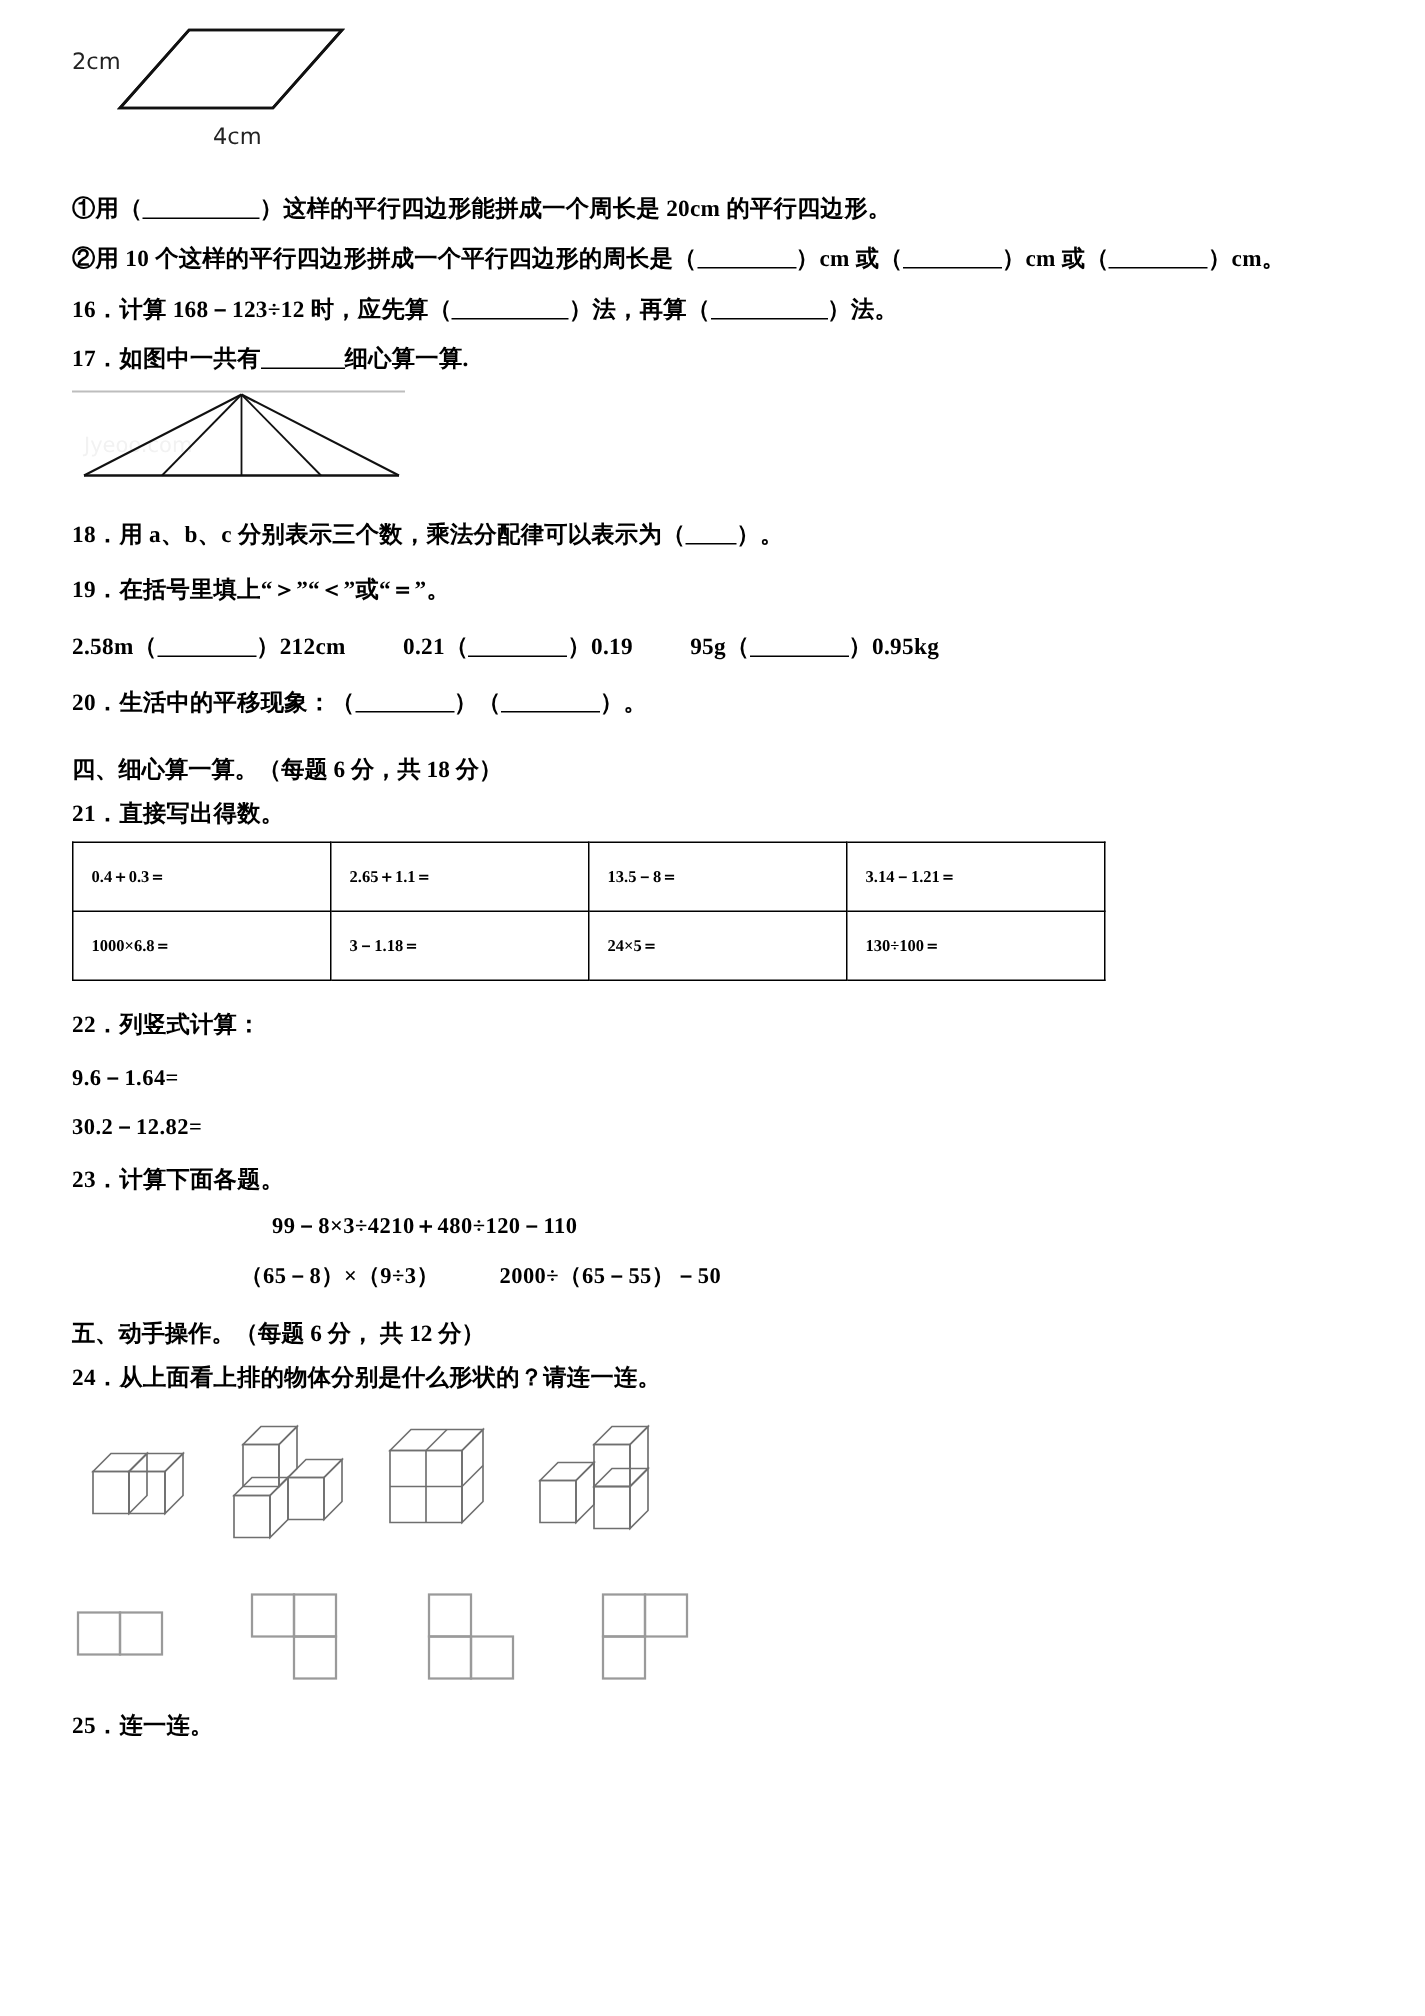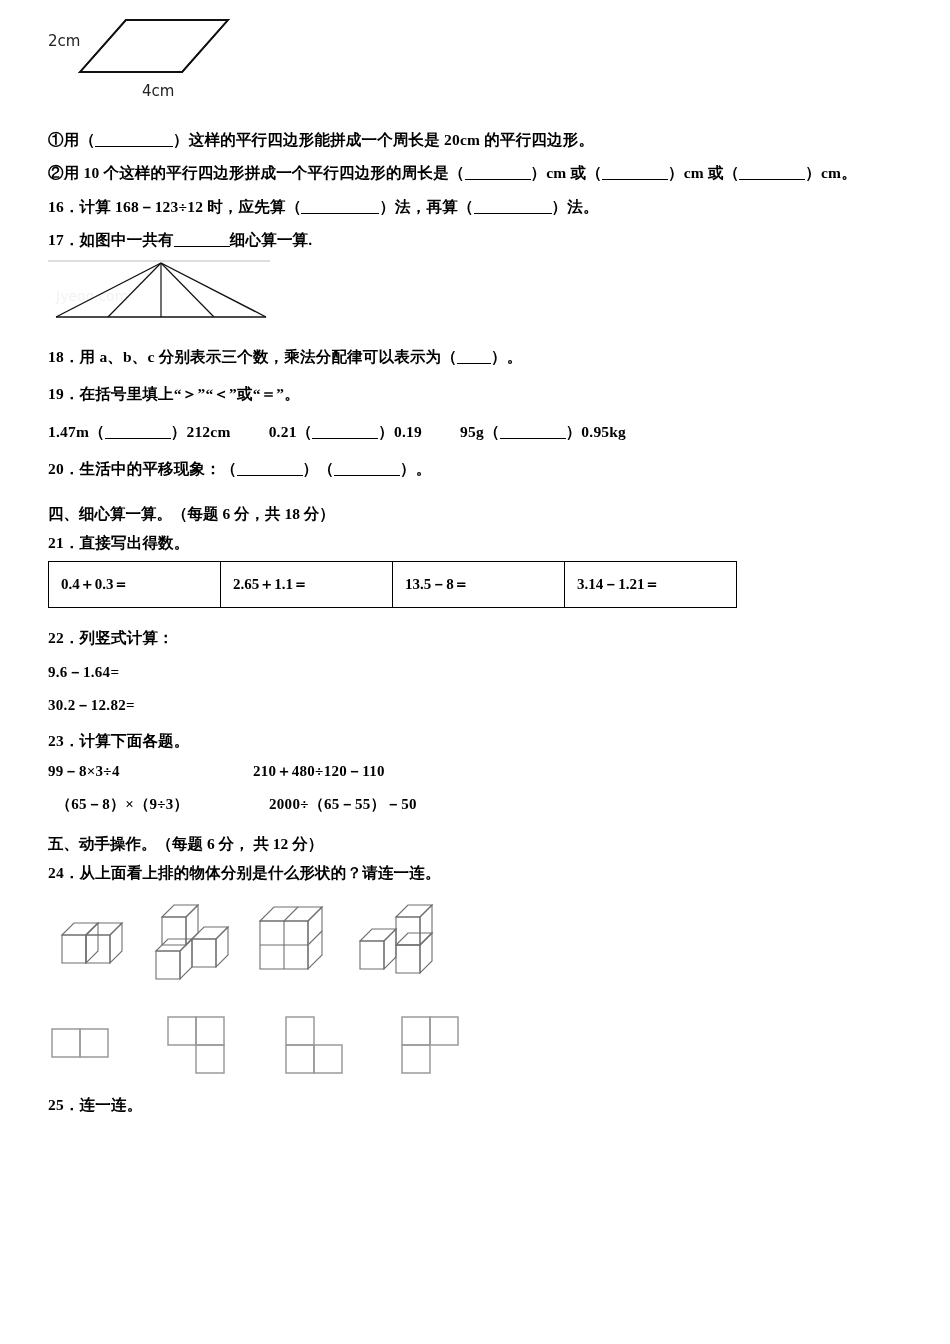--- a/index.html
+++ b/index.html
@@ -76,44 +76,44 @@
   table.calc {
     border-collapse: collapse;
     margin-top: 6px;
     table-layout: fixed;
   }
   table.calc td {
     border: 1.3px solid #000;
     width: 159px;
     height: 45px;
     padding: 0 0 0 12px;
-    font-size: 15px;
+    font-size: 11px;
     font-weight: bold;
     font-family: "Liberation Serif", "DejaVu Serif", serif;
     vertical-align: middle;
   }
 
   
   .fig-row { position: relative; height: 90px; }
   .flat-row { position: relative; height: 72px; }
 
   .spacer-6  { height: 6px; }
   .spacer-10 { height: 10px; }
   .spacer-14 { height: 14px; }
   .spacer-18 { height: 18px; }
   .spacer-22 { height: 22px; }
 
   .mono-eq {
     font-size: 15px;
     font-weight: bold;
     letter-spacing: 0.3px;
   }
-  .eqrow { display: flex; }
+  .eqrow { display: flex; text-align: right; }
   .eqrow > div:first-child { width: 205px; }
-  .indent-sm { padding-left: 8px; }
+  .indent-sm { padding-left: 8px; margin-left: 32px; }
   svg { display: block; }
 </style>
 </head>
 <body>
 
 <div class="page">
   <div class="content">
 
     <div class="fig-par">
       <span class="lbl" style="left:94px; top:82px;">4cm</span>
@@ -171,21 +171,21 @@
 
     <div class="spacer-14"></div>
 
     <div class="qline">
       <span>19．</span><span>在括号里填上“＞”“＜”或“＝”。</span>
     </div>
 
     <div class="spacer-14"></div>
 
     <div class="qline">
-      <span>1.47m</span><span>（</span><span class="blank b-lg"></span><span>）</span><span>212cm</span>
+      <span>2.58m</span><span>（</span><span class="blank b-lg"></span><span>）</span><span>212cm</span>
       <span style="display:inline-block;width:30px"></span>
       <span>0.21</span><span>（</span><span class="blank b-lg"></span><span>）</span><span>0.19</span>
       <span style="display:inline-block;width:30px"></span>
       <span>95g</span><span>（</span><span class="blank b-lg"></span><span>）</span><span>0.95kg</span>
     </div>
 
     <div class="spacer-14"></div>
 
     <div class="qline">
       <span>20．</span><span>生活中的平移现象：（</span><span class="blank b-lg"></span><span>）（</span><span class="blank b-lg"></span><span>）。</span>
@@ -202,20 +202,26 @@
     </div>
 
     <table class="calc">
       <tbody>
           <tr>
         <td>0.4＋0.3＝</td>
         <td>2.65＋1.1＝</td>
         <td>13.5－8＝</td>
         <td>3.14－1.21＝</td>
       </tr>
+      <tr>
+        <td>1000×6.8＝</td>
+        <td>3－1.18＝</td>
+        <td>24×5＝</td>
+        <td>130÷100＝</td>
+      </tr>
     </tbody>
       </table>
 
     <div class="spacer-18"></div>
 
     <div class="qline">
       <span>22．</span><span>列竖式计算：</span>
     </div>
     <div class="spacer-14"></div>
     <div class="mono-eq">9.6－1.64=</div>

